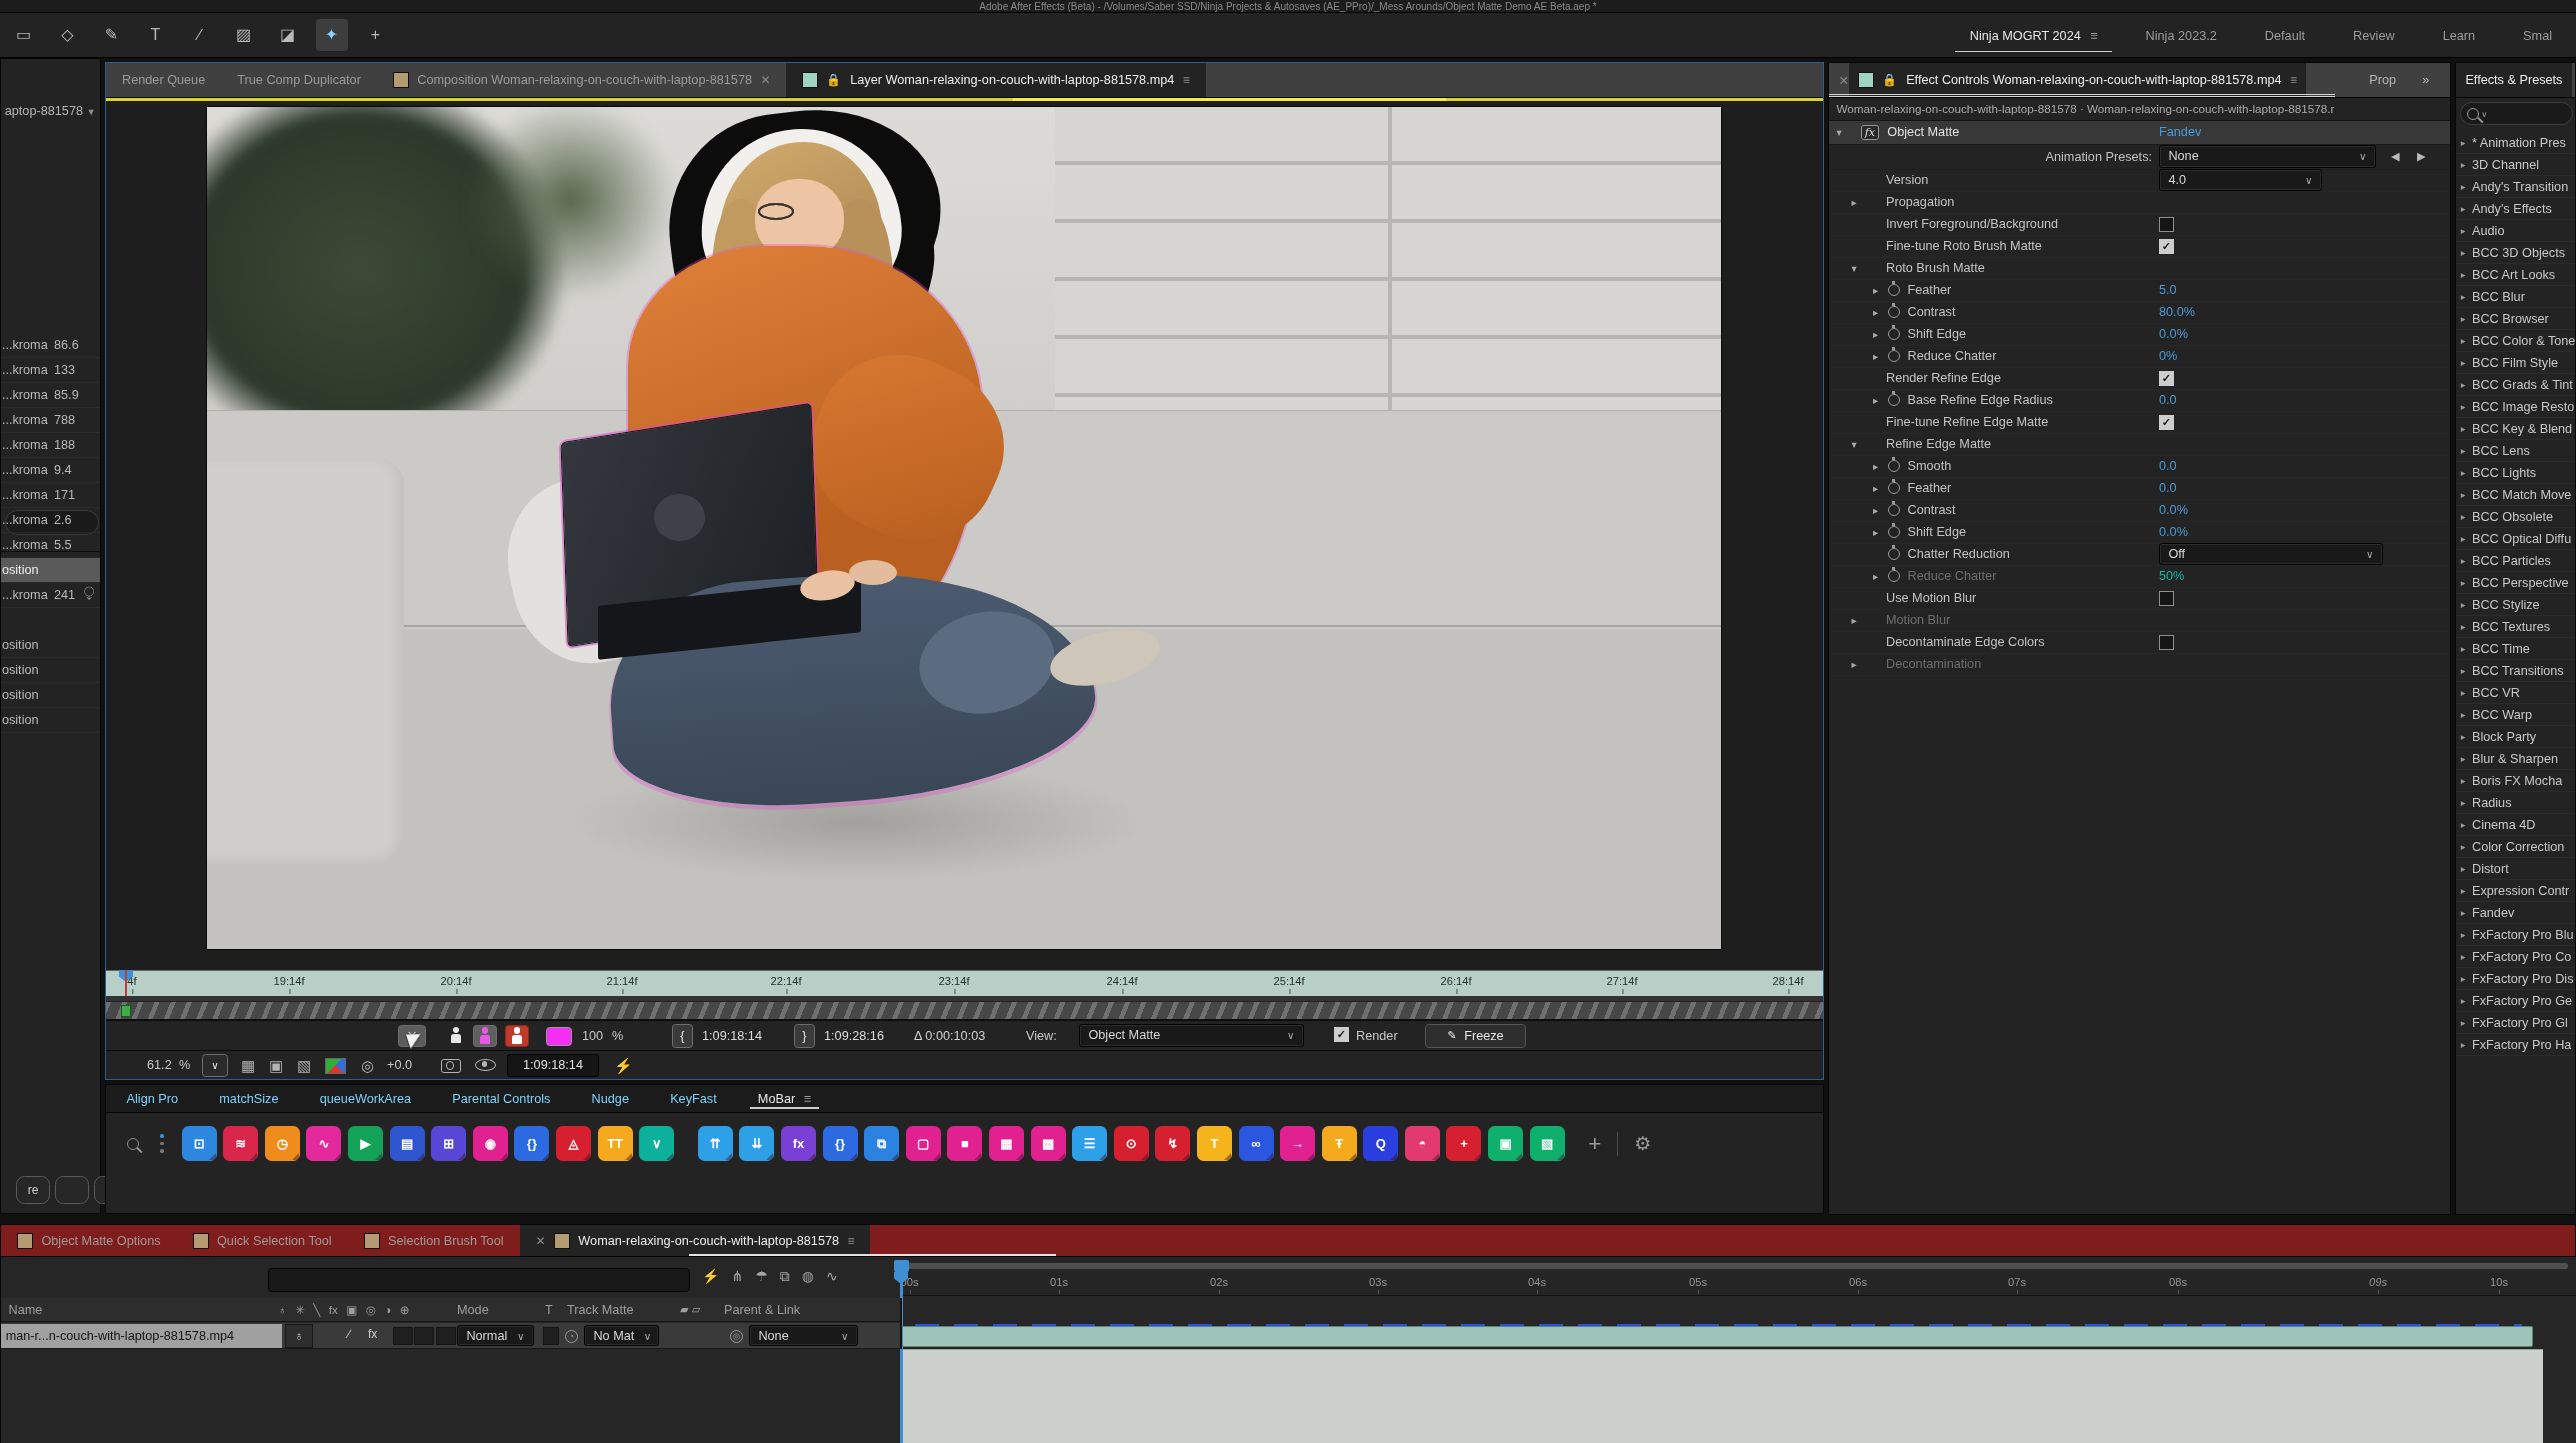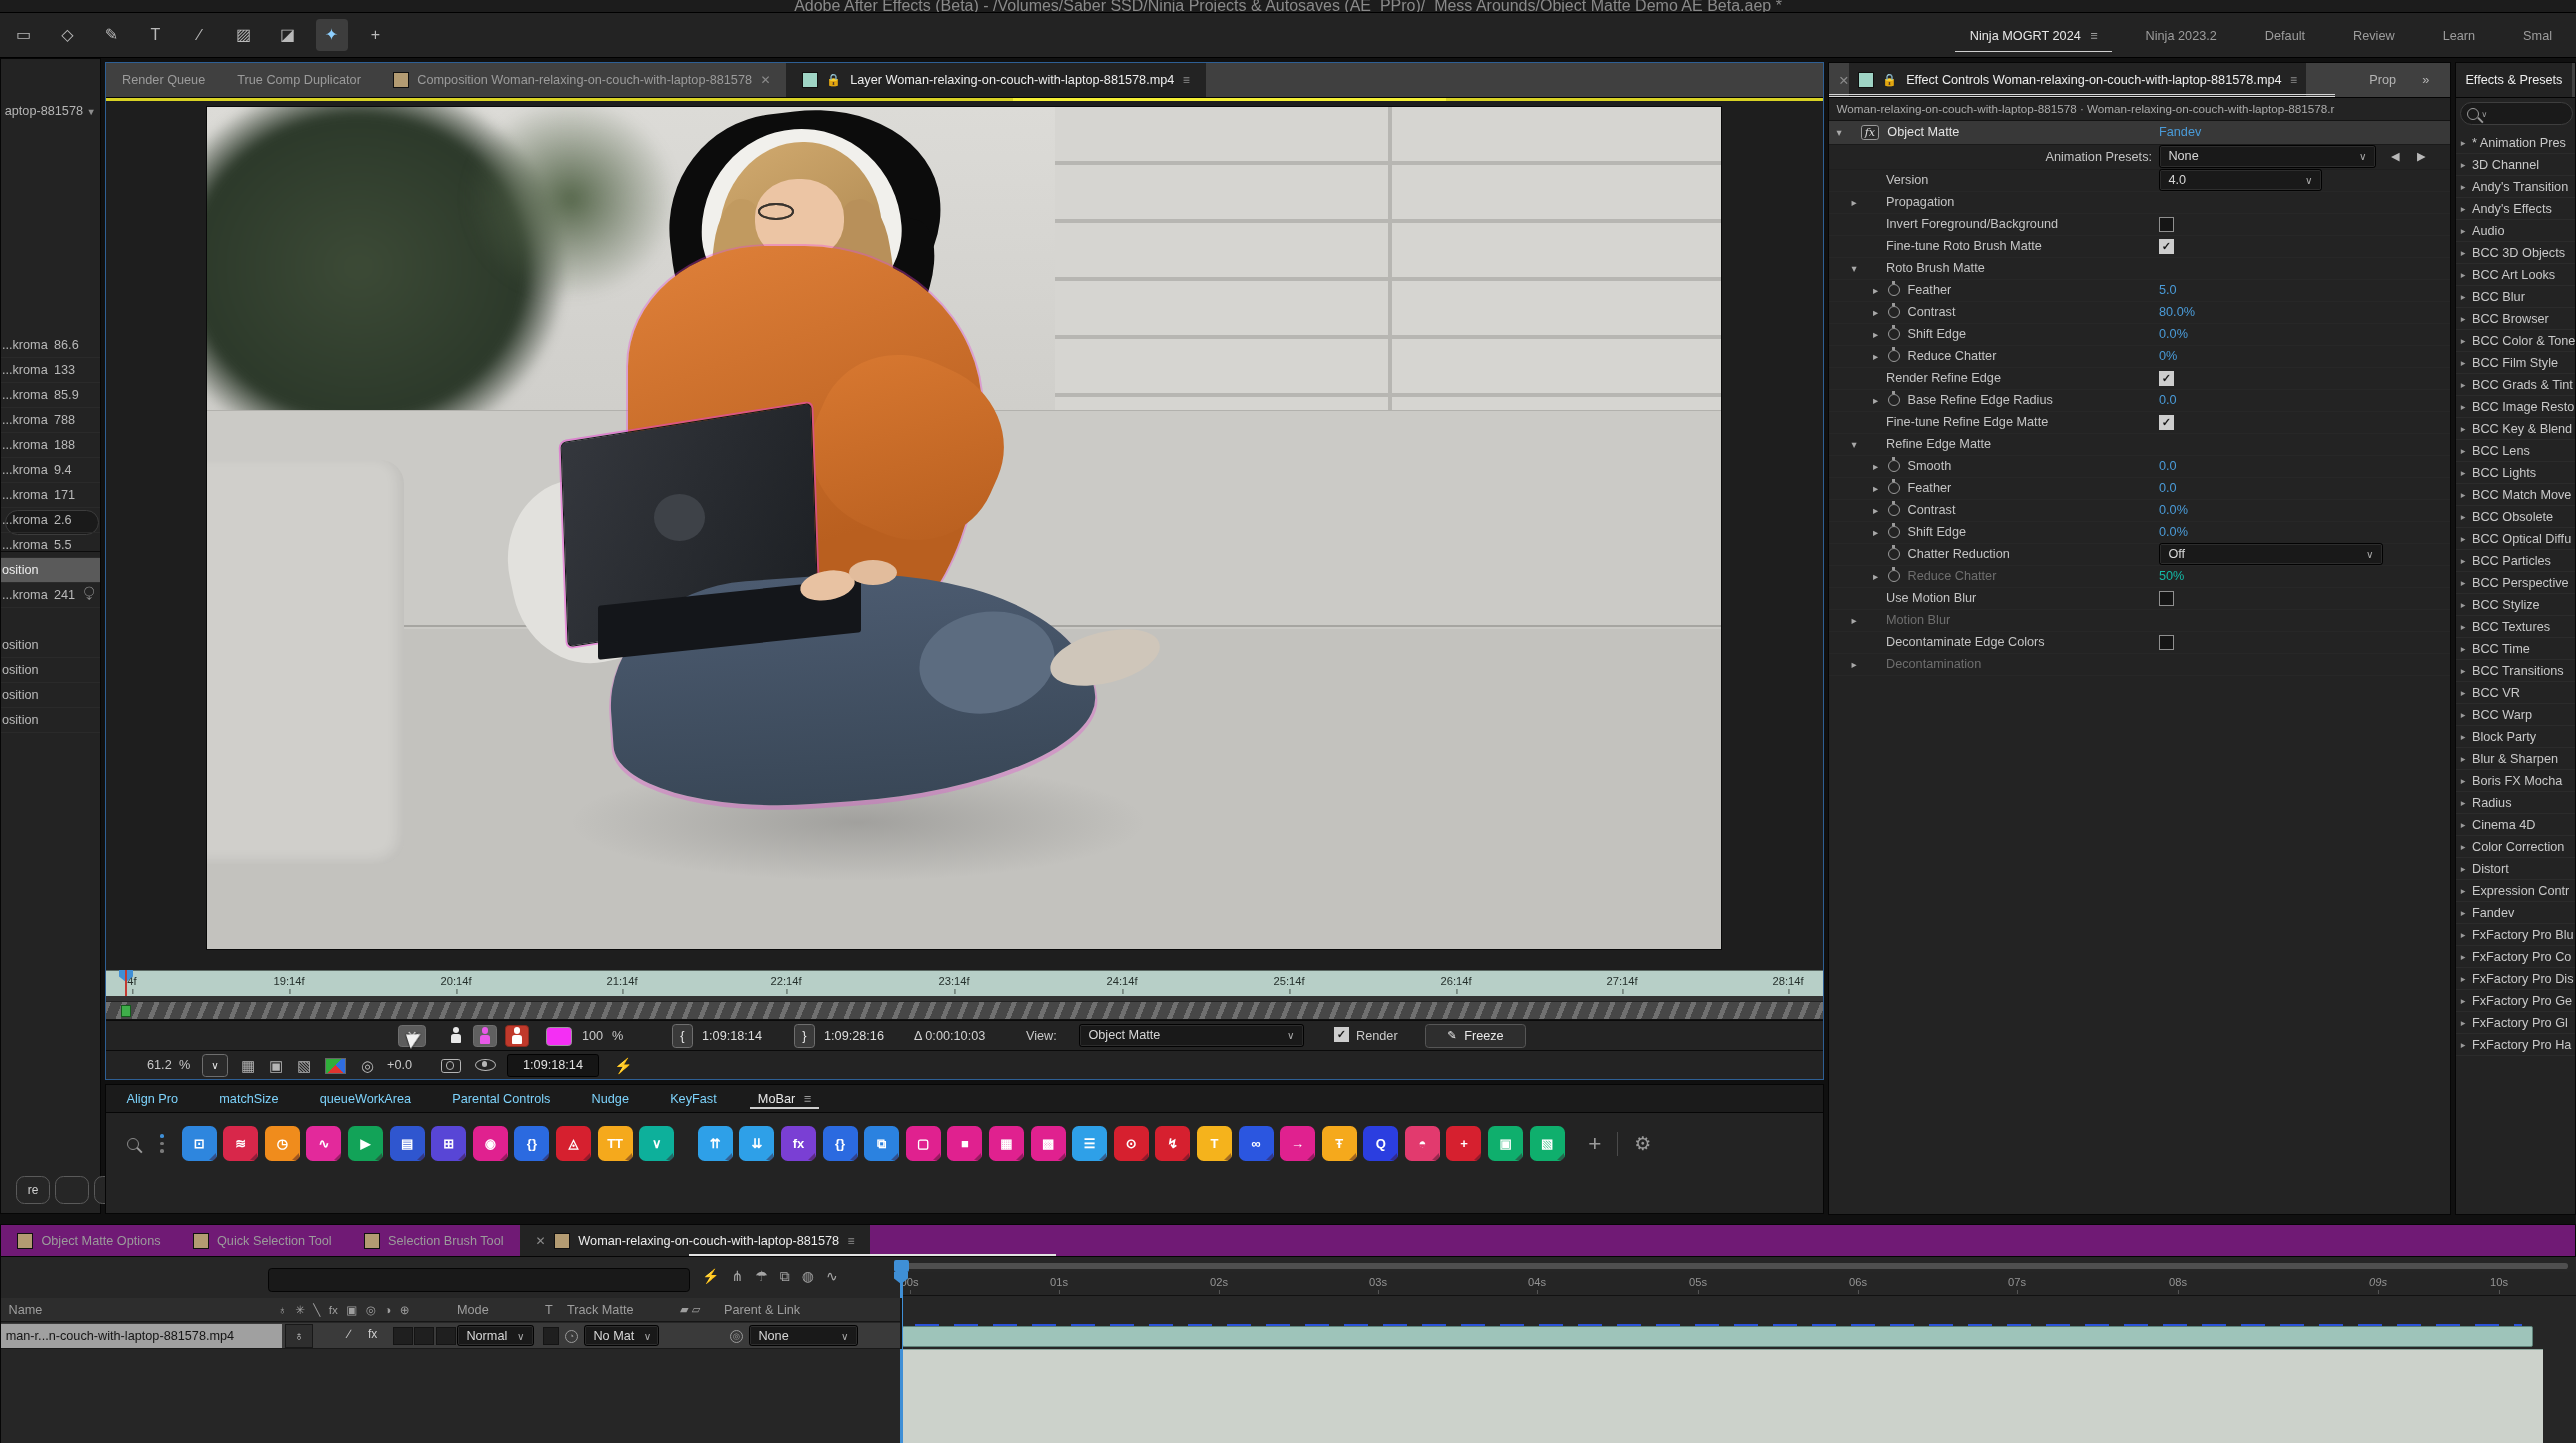--- a/index.html
+++ b/index.html
@@ -12,21 +12,21 @@
 .tab{display:flex;align-items:center;gap:8.4px;padding:0 16px;color:#9b9b9b;font-size:12.7px;height:100%;white-space:nowrap;flex:none}
 .tab.active{color:#ededed;background:#232323}
 .tab .sw{width:16px;height:16px;display:none;flex:none;border:0.9px solid #101010}
 .tab.has-sw .sw{display:inline-block}
 .tab .lock,.tab .close,.tab .menu{display:none;color:#8c8c8c;font-size:12px}
 .tab.lock .lock{display:inline}
 .tab.close .close{display:inline}
 .tab.menu .menu{display:inline}
 
 .titlebar{left:0;top:0;width:2576px;height:13px;background:#1c1c1c;border-bottom:0.9px solid #000;
- display:flex;justify-content:center;align-items:center;color:#8a8a8a;font-size:16px;overflow:hidden}
+ display:flex;justify-content:center;align-items:center;color:#8a8a8a;font-size:10px;overflow:hidden}
 .menubar{left:0;top:13px;width:2576px;height:45px;background:#232323;border-bottom:0.9px solid #000}
 .toolrow{position:absolute;left:7.5px;top:5.6px;display:flex;gap:12px;align-items:center}
 .tool{width:32px;height:32px;display:flex;align-items:center;justify-content:center;color:#b9b9b9;font-size:16px;border-radius:3.7px}
 .tool.active{background:#3d3d3d;color:#8fd0ff}
 .wstabs{position:absolute;right:0;top:0;height:45px;display:flex;align-items:center}
 .ws-tab{position:relative;height:100%;display:flex;align-items:center;gap:9.4px;padding:0 24px;color:#9d9d9d;white-space:nowrap}
 .ws-tab.active{color:#e8e8e8}
 .ws-tab.active::after{content:"";position:absolute;left:9.4px;right:9.4px;bottom:5.6px;height:1.9px;background:#cfcfcf}
 .ws-tab .menu{display:none;color:#9d9d9d}
 .ws-tab.menu .menu{display:inline}
@@ -166,21 +166,21 @@
 .dots{display:flex;flex-direction:column;gap:3.7px;margin:0 11.2px 0 15px}
 .dots i{width:3.7px;height:3.7px;border-radius:50%;background:#7a7a7a}
 .dots i:first-child{background:#3f8fd6}
 .mb{width:35px;height:35px;border-radius:6.6px;display:flex;align-items:center;justify-content:center;color:#fff;font-weight:bold;font-size:13px;position:relative;flex:none}
 .mb::after{content:"";position:absolute;right:0.9px;bottom:0.9px;border-left:7.5px solid transparent;border-bottom:7.5px solid rgba(60,20,40,.45)}
 .mb.gap{margin-left:17px}
 .mbplus{color:#9a9a9a;font-size:22.5px;margin-left:17px}
 .mbsep{width:0.9px;height:24px;background:#4a4a4a;margin:0 9.4px}
 .gear{color:#9a9a9a;font-size:19px}
 
-.tl-tabbar{position:relative;height:32px;background:#701a75;border-bottom:0.9px solid #050505;display:flex;}
+.tl-tabbar{position:relative;height:32px;background:#7f1d1d;border-bottom:0.9px solid #050505;display:flex;}
 .tl-underline{position:absolute;left:688px;top:29px;width:367px;height:1.9px;background:#e2e2e2}
 .tl-body{position:absolute;left:0;top:32px;width:2576px;height:187px;background:#262626}
 .tl-search{position:absolute;left:267px;top:11.2px;width:422px;height:24px;background:#191919;border:0.9px solid #050505;border-radius:3.7px}
 .tl-icons{position:absolute;left:701px;top:11.2px;display:flex;gap:12px;color:#a5a5a5;font-size:14px}
 .tl-nav{position:absolute;left:901px;top:5.6px;width:1666px;height:6.6px;background:#4f4f4f;border-radius:2.8px}
 .tl-navhead{position:absolute;left:893px;top:2.8px;width:15px;height:12px;background:#3f8fd6;border-radius:1.9px}
 .tl-ruler{position:absolute;left:901px;top:15px;width:1675px;height:24px;background:#252525;border-bottom:0.9px solid #111;overflow:hidden}
 .tl-ruler .rlab2{position:absolute;top:3.7px;transform:translateX(-50%);color:#949494;font-size:11.2px}
 .rlab2::after{content:"";position:absolute;left:50%;bottom:-6.6px;width:0.9px;height:4.7px;background:#555}
 .tl-cols{position:absolute;left:0;top:41px;width:901px;height:24px;background:#2d2d2d;border-bottom:0.9px solid #161616;display:flex;align-items:center;color:#9e9e9e}

